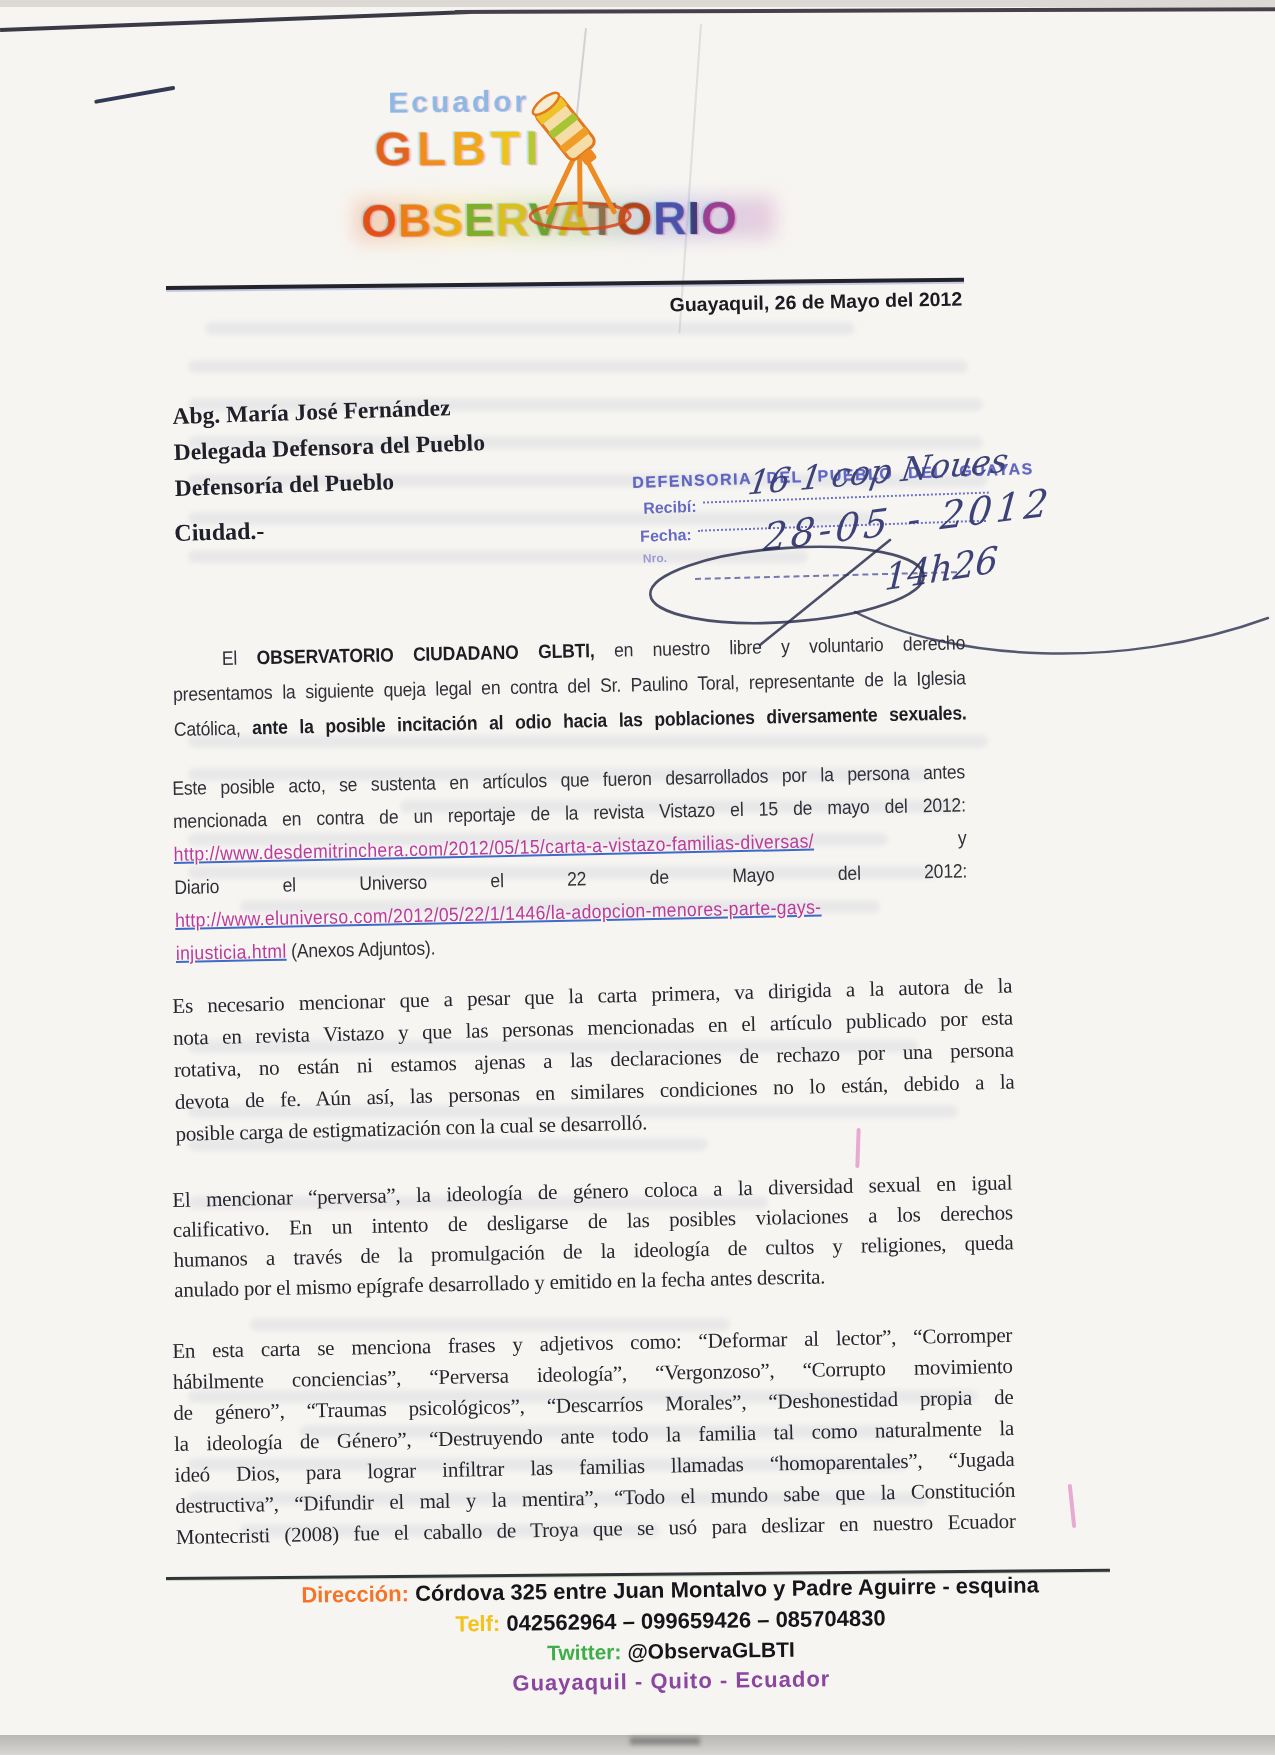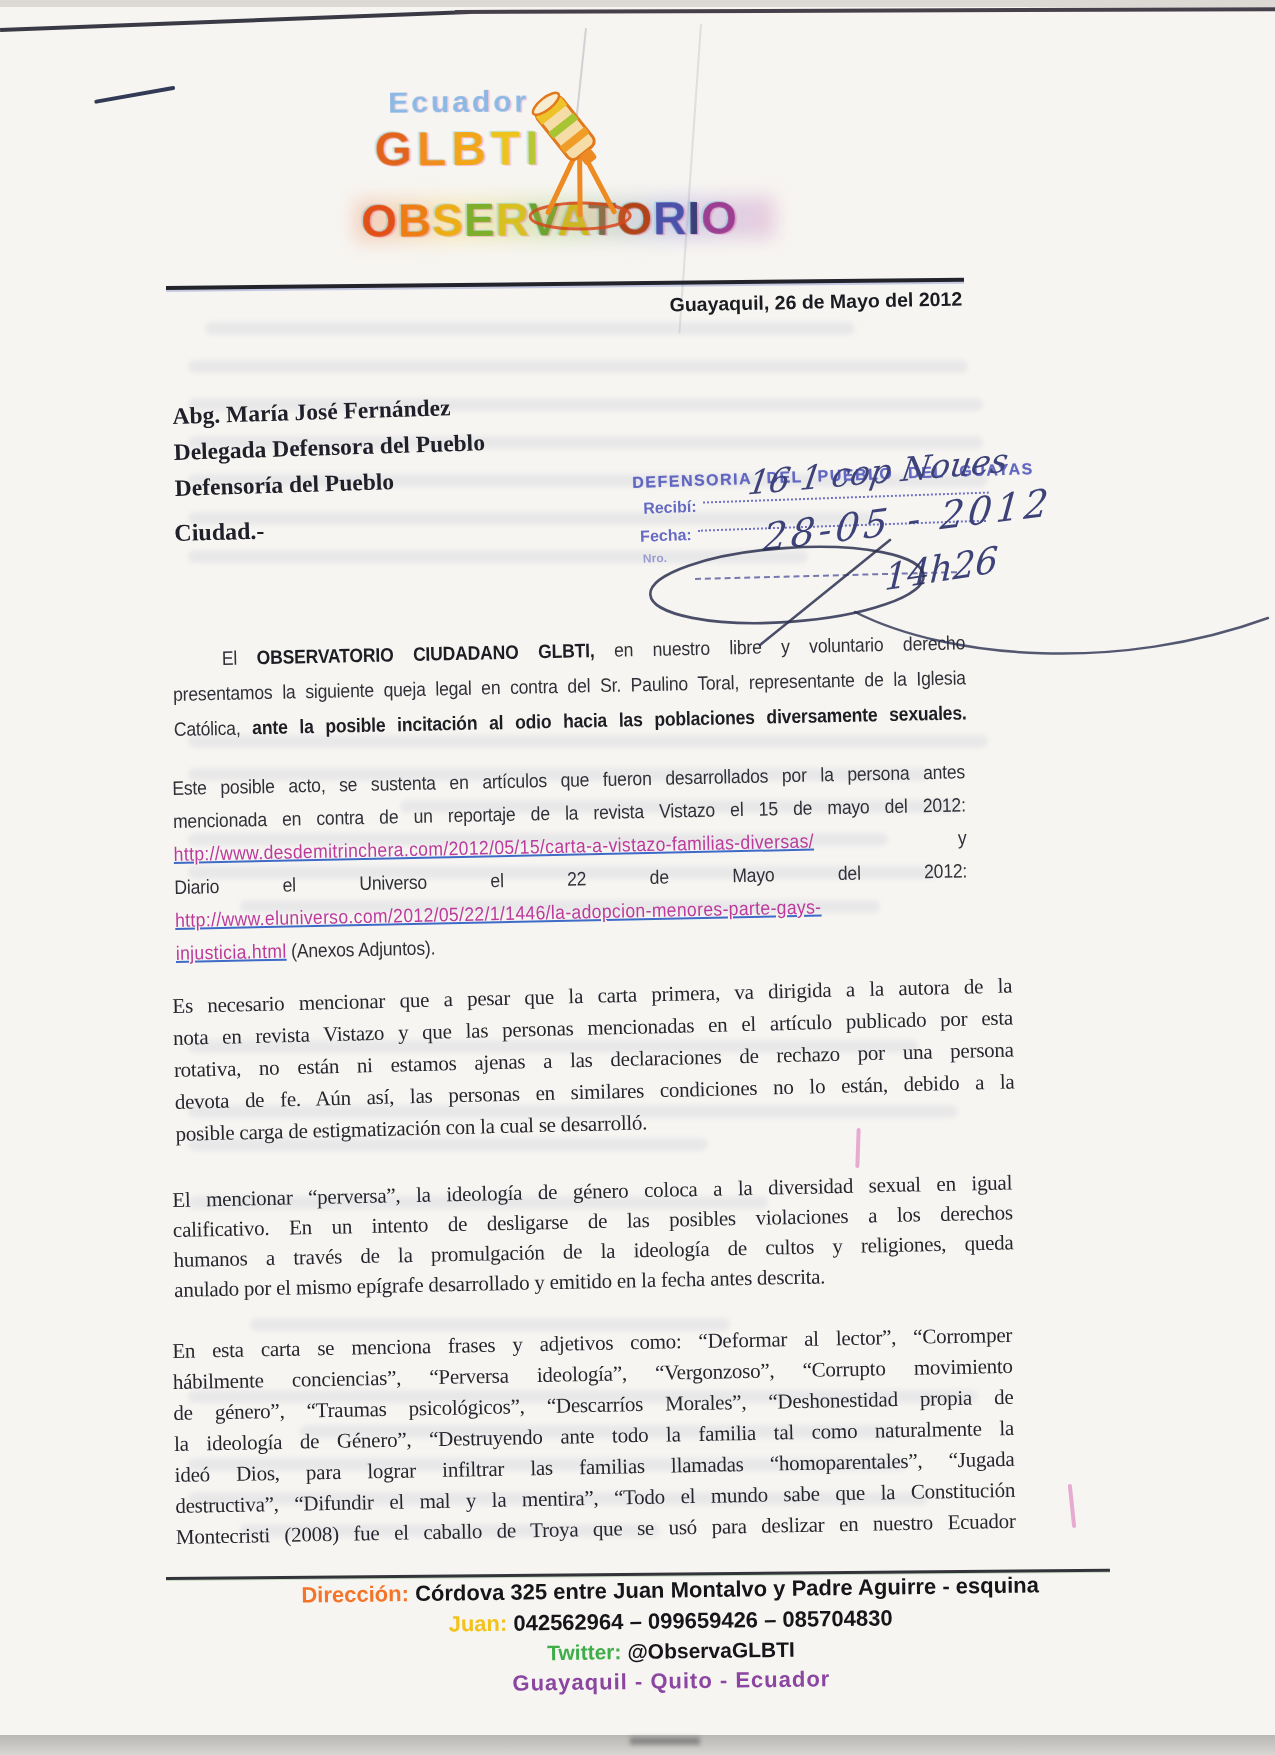--- a/index.html
+++ b/index.html
@@ -220,21 +220,21 @@
 
   <div class="pink-mark" style="left:856px;top:1128px;height:40px;transform:rotate(2deg);"></div>
   <div class="pink-mark" style="left:1070px;top:1484px;height:44px;transform:rotate(-6deg);"></div>
 
   <div class="abs rule-bottom"></div>
   <div class="abs footer">
     <div class="f-line1">
       <span class="lab-dir">Dirección:</span><span> Córdova 325 entre Juan Montalvo y Padre Aguirre - esquina</span>
     </div>
     <div class="f-line2">
-      <span class="lab-tel">Juan:</span><span> 042562964 – 099659426 – 085704830</span>
+      <span class="lab-tel">Telf:</span><span> 042562964 – 099659426 – 085704830</span>
     </div>
     <div class="f-line3">
       <span class="lab-tw">Twitter:</span><span> @ObservaGLBTI</span>
     </div>
     <div class="f-cities">Guayaquil - Quito - Ecuador</div>
   </div>
 
 </div>
 
 </body></html>

